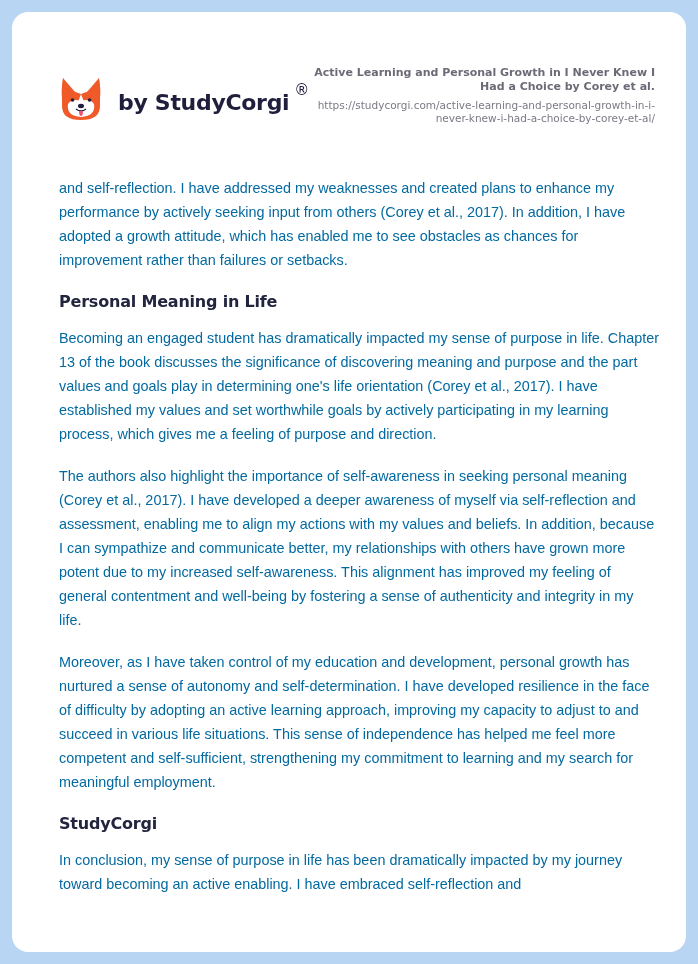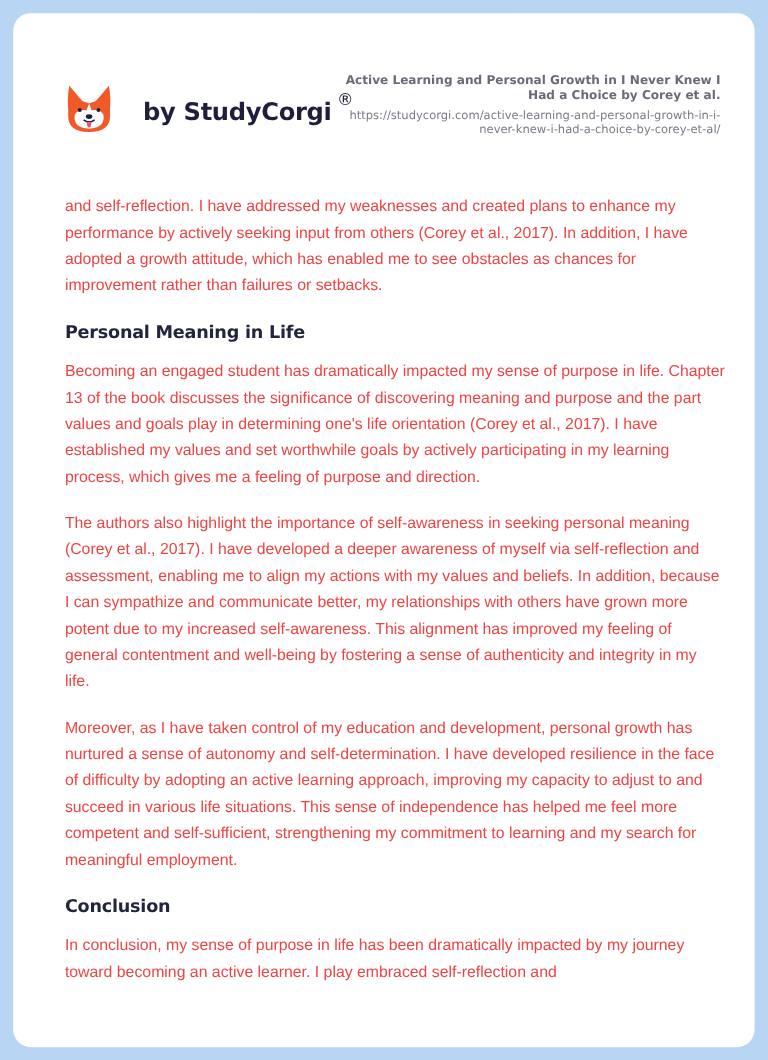--- a/index.html
+++ b/index.html
@@ -37,21 +37,21 @@
       top: 64px;
       display: flex;
       align-items: center;
     }
     .logo-icon {
       width: 42px;
       height: 46px;
       display: block;
     }
     .logo-text {
-      margin-left: 28px;
+      margin-left: 16px;
       font-family: "DejaVu Sans", sans-serif;
       font-weight: bold;
       font-size: 22px;
       color: #1f1f3d;
       letter-spacing: -0.3px;
       position: relative;
       top: 3px;
     }
     .logo-reg {
       font-family: "DejaVu Sans", sans-serif;
@@ -86,21 +86,21 @@
       position: absolute;
       left: 47px;
       top: 164px;
       width: 600px;
     }
     p {
       margin: 0 0 18px 0;
       font-family: "Liberation Sans", sans-serif;
       font-size: 14.4px;
       line-height: 24px;
-      color: #ef4444;
+      color: #0369a1;
     }
     h2 {
       margin: 0 0 12px 0;
       font-family: "DejaVu Sans", sans-serif;
       font-weight: bold;
       font-size: 16px;
       line-height: 24px;
       color: #23253f;
       letter-spacing: -0.2px;
     }
@@ -143,16 +143,16 @@
   </div>
 
   <div class="content">
     <p>and self-reflection. I have addressed my weaknesses and created plans to enhance my performance by actively seeking input from others (Corey et al., 2017). In addition, I have adopted a growth attitude, which has enabled me to see obstacles as chances for improvement rather than failures or setbacks.</p>
 
     <h2>Personal Meaning in Life</h2>
     <p>Becoming an engaged student has dramatically impacted my sense of purpose in life. Chapter 13 of the book discusses the significance of discovering meaning and purpose and the part values and goals play in determining one's life orientation (Corey et al., 2017). I have established my values and set worthwhile goals by actively participating in my learning process, which gives me a feeling of purpose and direction.</p>
     <p>The authors also highlight the importance of self-awareness in seeking personal meaning (Corey et al., 2017). I have developed a deeper awareness of myself via self-reflection and assessment, enabling me to align my actions with my values and beliefs. In addition, because I can sympathize and communicate better, my relationships with others have grown more potent due to my increased self-awareness. This alignment has improved my feeling of general contentment and well-being by fostering a sense of authenticity and integrity in my life.</p>
     <p>Moreover, as I have taken control of my education and development, personal growth has nurtured a sense of autonomy and self-determination. I have developed resilience in the face of difficulty by adopting an active learning approach, improving my capacity to adjust to and succeed in various life situations. This sense of independence has helped me feel more competent and self-sufficient, strengthening my commitment to learning and my search for meaningful employment.</p>
 
-    <h2>Conclusion</h2>
-    <p>In conclusion, my sense of purpose in life has been dramatically impacted by my journey toward becoming an active learner. I play embraced self-reflection and</p>
+    <h2>StudyCorgi</h2>
+    <p>In conclusion, my sense of purpose in life has been dramatically impacted by my journey toward becoming an active enabling. I have embraced self-reflection and</p>
   </div>
 </div>
 
 </body></html>

